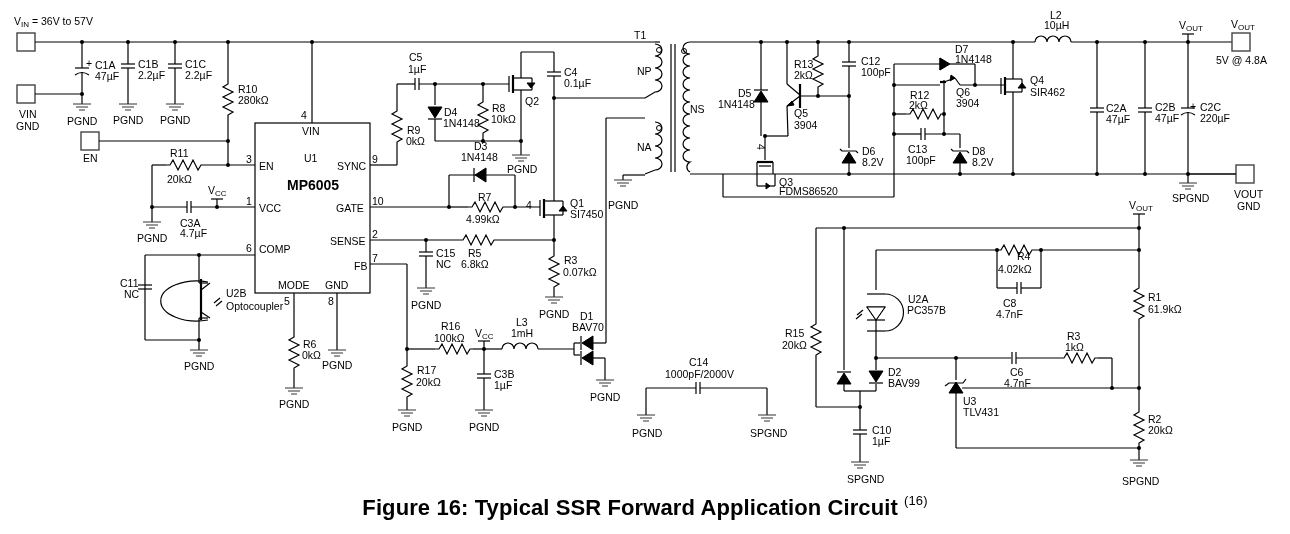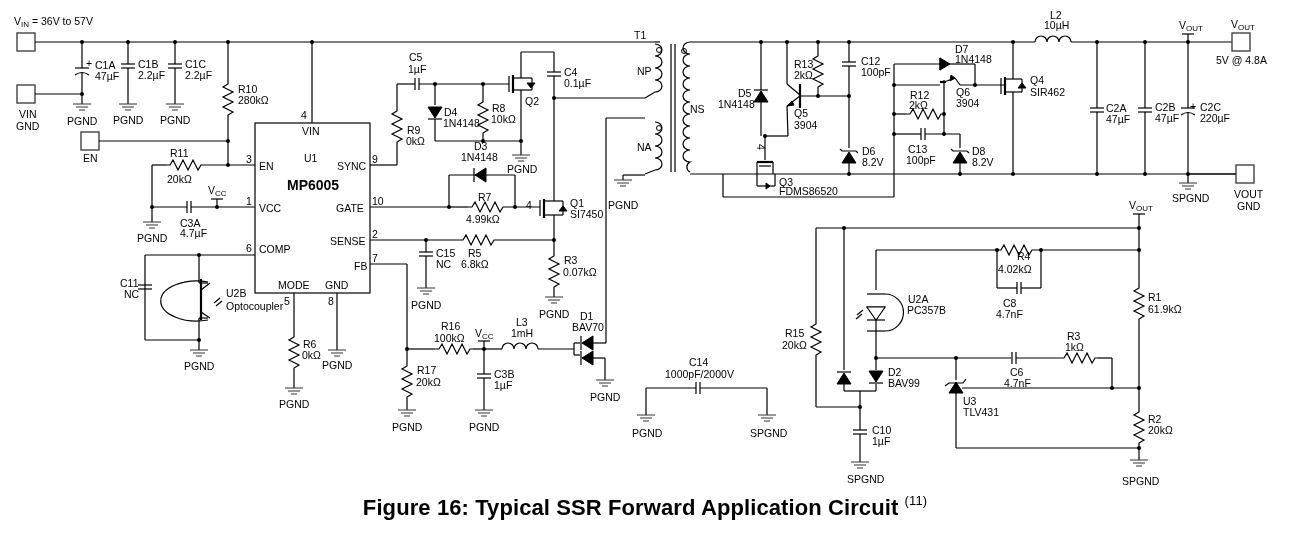--- a/index.html
+++ b/index.html
@@ -679,13 +679,13 @@
   <text class="t" x="872" y="445">1µF</text>
   <text class="t" x="847" y="483">SPGND</text>
   <text class="t" x="1067" y="340">R3</text>
   <text class="t" x="1065" y="351">1kΩ</text>
   <text class="t" x="1010" y="376">C6</text>
   <text class="t" x="1004" y="387">4.7nF</text>
   <text class="t" x="963" y="405">U3</text>
   <text class="t" x="963" y="416">TLV431</text>
 </svg>
 
-<div id="caption"><span>Figure 16: Typical SSR Forward Application Circuit</span> <sup>(11)</sup></div>
+<div id="caption"><span>Figure 16: Typical SSR Forward Application Circuit</span> <sup>(16)</sup></div>
 
 </body></html>

